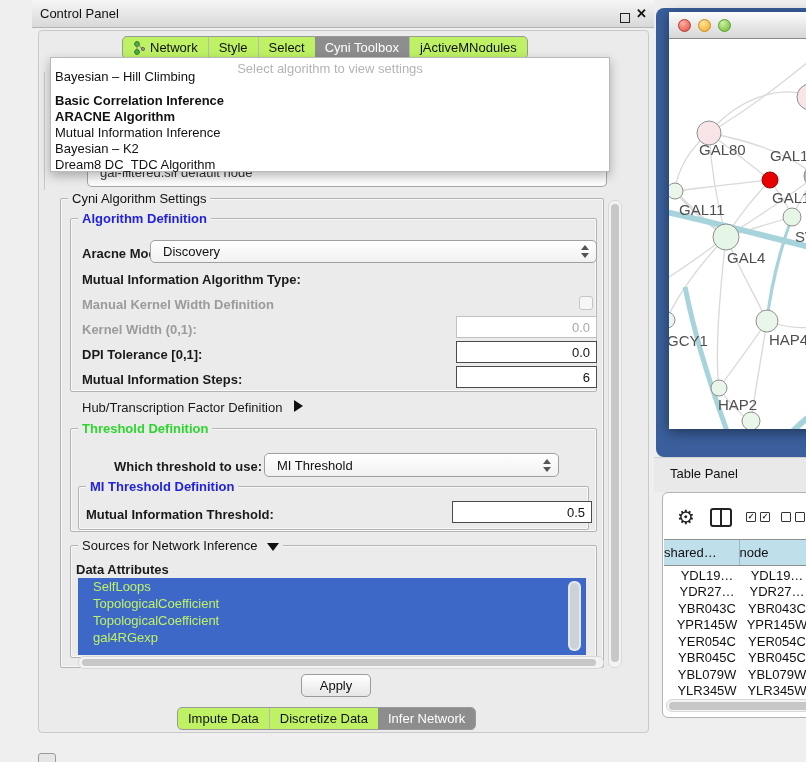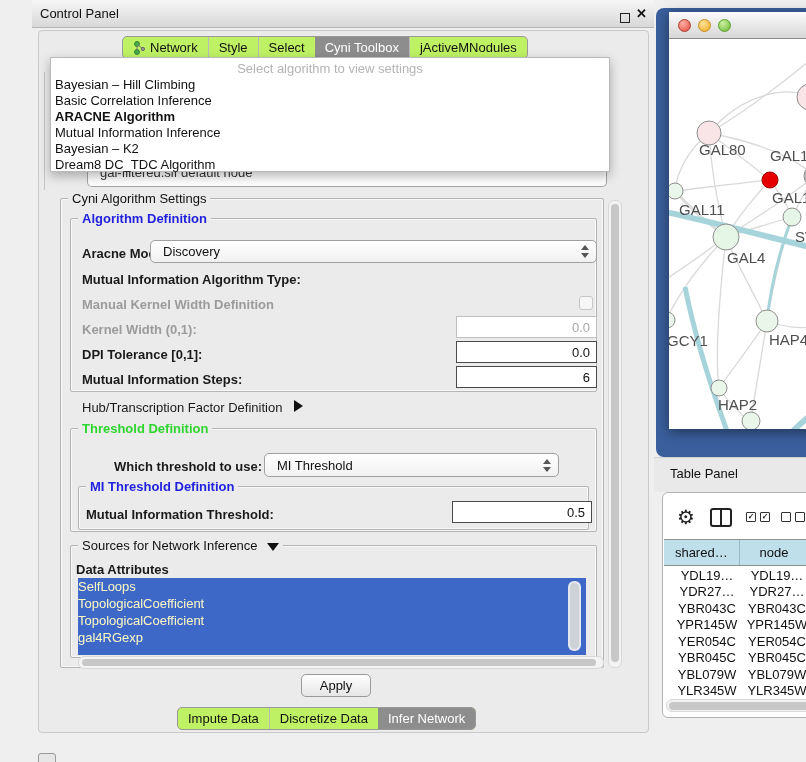--- a/index.html
+++ b/index.html
@@ -55,21 +55,21 @@
   .tfield.dis { border:1px solid #c0c0c0; color:#a8a8a8; }
 
   .chk-dis { width:14px; height:14px; border:1px solid #c6c6c6; border-radius:3px; background:#f6f6f6; }
 
   .exp-right { width:0; height:0; border-top:6px solid transparent; border-bottom:6px solid transparent;
     border-left:9px solid #111; display:inline-block; }
   .exp-down { width:0; height:0; border-left:6px solid transparent; border-right:6px solid transparent;
     border-top:8px solid #111; display:inline-block; }
 
   .attr-list { background:#3d68c8; overflow:hidden; }
-  .attr-item { color:#fef9c3; font-size:13px; height:17px; line-height:17px; padding-left:0; }
+  .attr-item { color:#bef264; font-size:13px; height:17px; line-height:17px; padding-left:15px; }
 
   .sb-track { background:#f3f3f3; border:1px solid #d8d8d8; border-radius:6px; }
   .sb-thumb { background:#c7c7c7; border-radius:5px; }
 
   .button { background:linear-gradient(#ffffff,#e6e6e6); border:1px solid #9a9a9a; border-radius:5px;
     font-size:13px; color:#111; display:flex; align-items:center; justify-content:center; }
 
   
   .net-frame { left:624px; top:8px; width:182px; height:449px; background:#3a5f9c; border-radius:8px 0 0 8px; }
   .net-window { left:637px; top:12px; width:169px; height:417px; background:#fff;
@@ -86,21 +86,21 @@
   .table-card { left:630px; top:492px; width:190px; height:226px; background:#fff;
     border:1px solid #b3b3b3; border-radius:6px; }
 
   .tool-ico { color:#222; }
   .split-ico { width:22px; height:19px; border:2px solid #222; border-radius:3px; }
   .split-ico div { position:absolute; left:8px; top:0; width:2px; height:15px; background:#222; }
   .cb { width:10px; height:10px; border:1.5px solid #333; border-radius:1px; font-size:8px;
     line-height:8px; text-align:center; color:#222; font-weight:bold; }
 
   .th-row { background:#bfdfeb; border-top:1px solid #8f8f8f; border-bottom:1px solid #8f8f8f; }
-  .th-cell { font-size:13px; color:#111; text-align:center; border-right:1px solid #9cb6c2; line-height:26px; }
+  .th-cell { font-size:13px; color:#111; text-align:left; border-right:1px solid #9cb6c2; line-height:26px; }
   .td-cell { font-size:13px; color:#111; white-space:nowrap; }
 
   svg text { font-family:"Liberation Sans",sans-serif; font-size:15px; fill:#4f4f4f; }
 </style>
 </head>
 <body>
 
 <div id="root">
 
   <div class="abs titlebar"></div>
@@ -136,22 +136,22 @@
   </div>
 
   <div class="abs" style="left:12px; top:72px; width:1px; height:118px; background:#c6c6c6;"></div>
 
   <div class="abs" style="left:55px; top:172px; width:520px; height:15px; border:1px solid #a5a5a5; border-top:none; border-radius:0 0 5px 5px; background:#fdfdfd; overflow:hidden;">
     <span class="abs" style="left:12px; top:-7px; font-size:13px; color:#333;">gal-filtered.sif default node</span>
   </div>
 
   <div class="abs popup">
     <div class="abs popup-prompt">Select algorithm to view settings</div>
-    <div class="abs popup-item" style="top:19px;">Bayesian – Hill Climbing</div>
-    <div class="abs popup-item" style="top:35px;">Basic Correlation Inference</div>
+    <div class="abs popup-item" style="top:11px;">Bayesian – Hill Climbing</div>
+    <div class="abs popup-item" style="top:35px;font-weight:bold;">Basic Correlation Inference</div>
     <div class="abs popup-item" style="top:51px; font-weight:bold;">ARACNE Algorithm</div>
     <div class="abs popup-item" style="top:67px;">Mutual Information Inference</div>
     <div class="abs popup-item" style="top:83px;">Bayesian – K2</div>
     <div class="abs popup-item" style="top:99px;">Dream8 DC_TDC Algorithm</div>
   </div>
 
   <div class="abs gbox" style="left:28px; top:198px; width:544px; height:470px;"></div>
   <div class="abs gtitle" style="left:36px; top:191px; color:#111;">Cyni Algorithm Settings</div>
 
   <div class="abs gbox" style="left:38px; top:218px; width:527px; height:174px;"></div>

